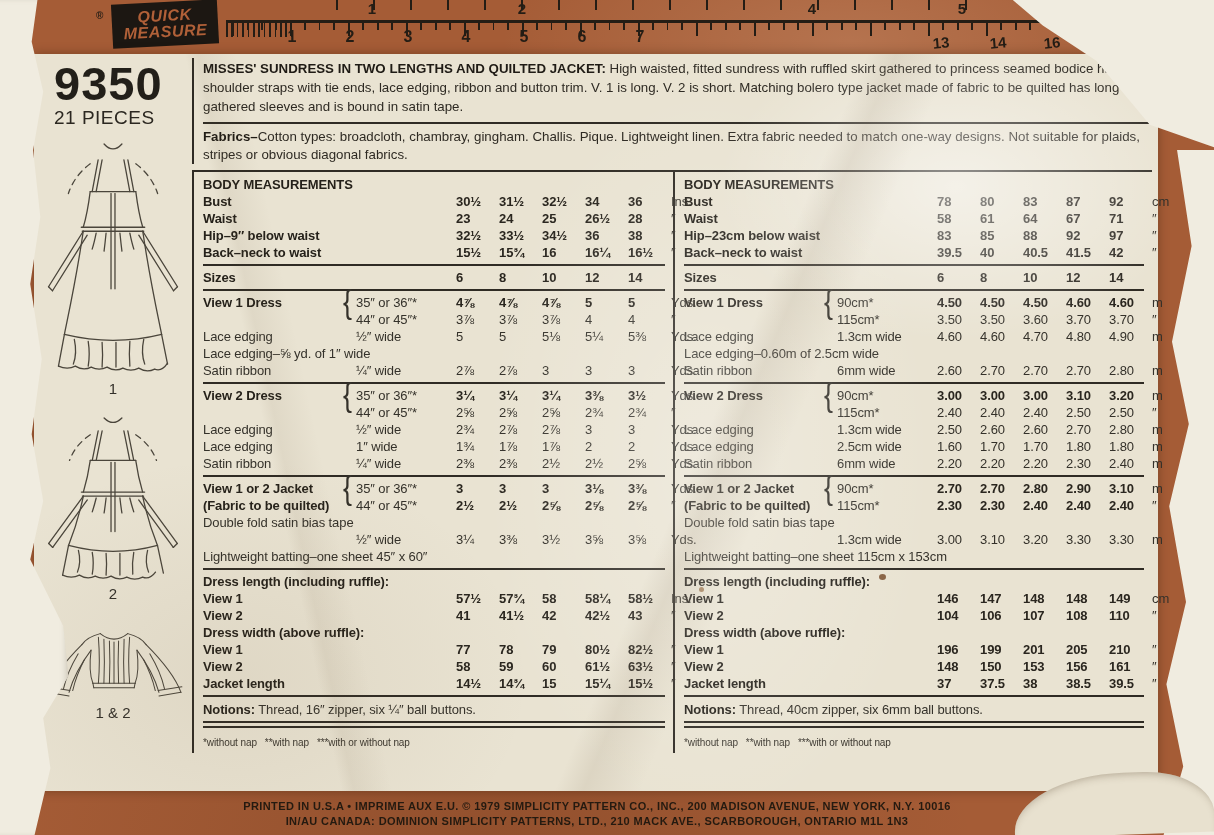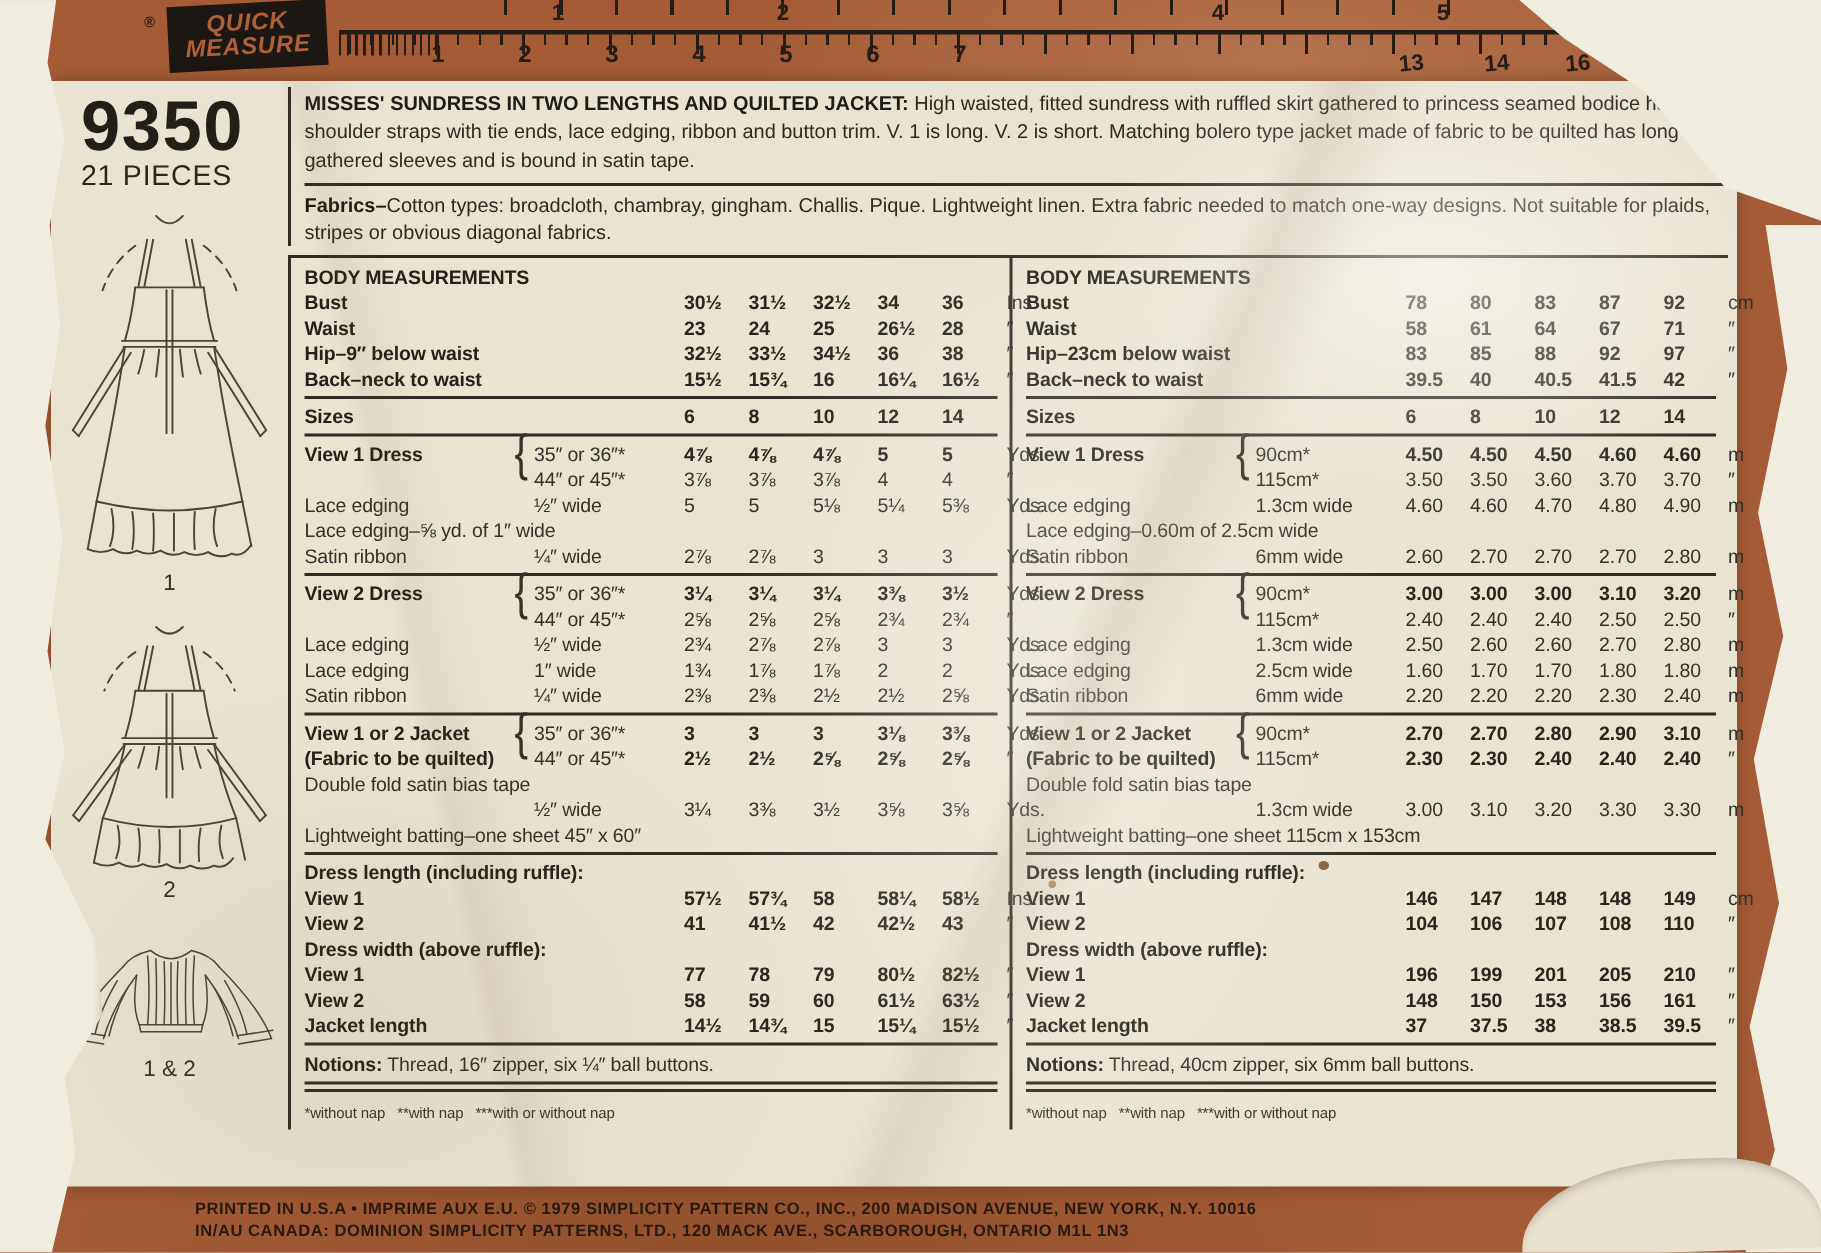--- a/index.html
+++ b/index.html
@@ -90,21 +90,21 @@
     box-shadow:inset -8px 0 8px -5px rgba(70,50,25,.4);}
   .tear-topright{right:0;top:0;width:214px;height:160px;
     clip-path:polygon(6% 0,100% 0,100% 92%,70% 78%,45% 38%,20% 16%);
     box-shadow:inset 6px -6px 10px -6px rgba(70,50,25,.35);}
   .tear-right{right:0;top:150px;width:56px;height:685px;
     clip-path:polygon(34% 0,100% 0,100% 100%,10% 100%,45% 90%,15% 78%,50% 66%,20% 52%,55% 40%,25% 28%,60% 14%);}
   .blob-bottomright{position:absolute;right:0;bottom:0;width:200px;height:62px;background:#e8e1cf;
     border-radius:55% 35% 0 0 / 90% 70% 0 0;transform:rotate(-2deg);z-index:6;
     box-shadow:inset 0 6px 8px -5px rgba(70,50,25,.35);}
   
-  .footer{position:absolute;left:130px;right:150px;bottom:6px;z-index:4;text-align:left;
+  .footer{position:absolute;left:130px;right:150px;bottom:6px;z-index:4;text-align:center;
     color:#241a10;font-weight:700;font-size:11px;line-height:15px;letter-spacing:.4px;}
 </style>
 </head>
 <body>
 
 <div class="envelope">
 
   <div class="ruler">
     <span class="reg">®</span>
     <div class="qm-box">
@@ -727,15 +727,15 @@
     <div class="stain" style="left:665px;top:533px;width:5px;height:5px;background:#8a5a2c;opacity:.7;"></div>
   </div>
 
   <div class="tear tear-left"></div>
   <div class="tear tear-topright"></div>
   <div class="tear tear-right"></div>
   <div class="blob-bottomright"></div>
 
   <div class="footer">
     <div>PRINTED IN U.S.A • IMPRIME AUX E.U. © 1979 SIMPLICITY PATTERN CO., INC., 200 MADISON AVENUE, NEW YORK, N.Y. 10016</div>
-    <div>IN/AU CANADA: DOMINION SIMPLICITY PATTERNS, LTD., 120 MACK AVE., SCARBOROUGH, ONTARIO M1L 1N3</div>
+    <div>IN/AU CANADA: DOMINION SIMPLICITY PATTERNS, LTD., 210 MACK AVE., SCARBOROUGH, ONTARIO M1L 1N3</div>
   </div>
 </div>
 
 </body></html>

